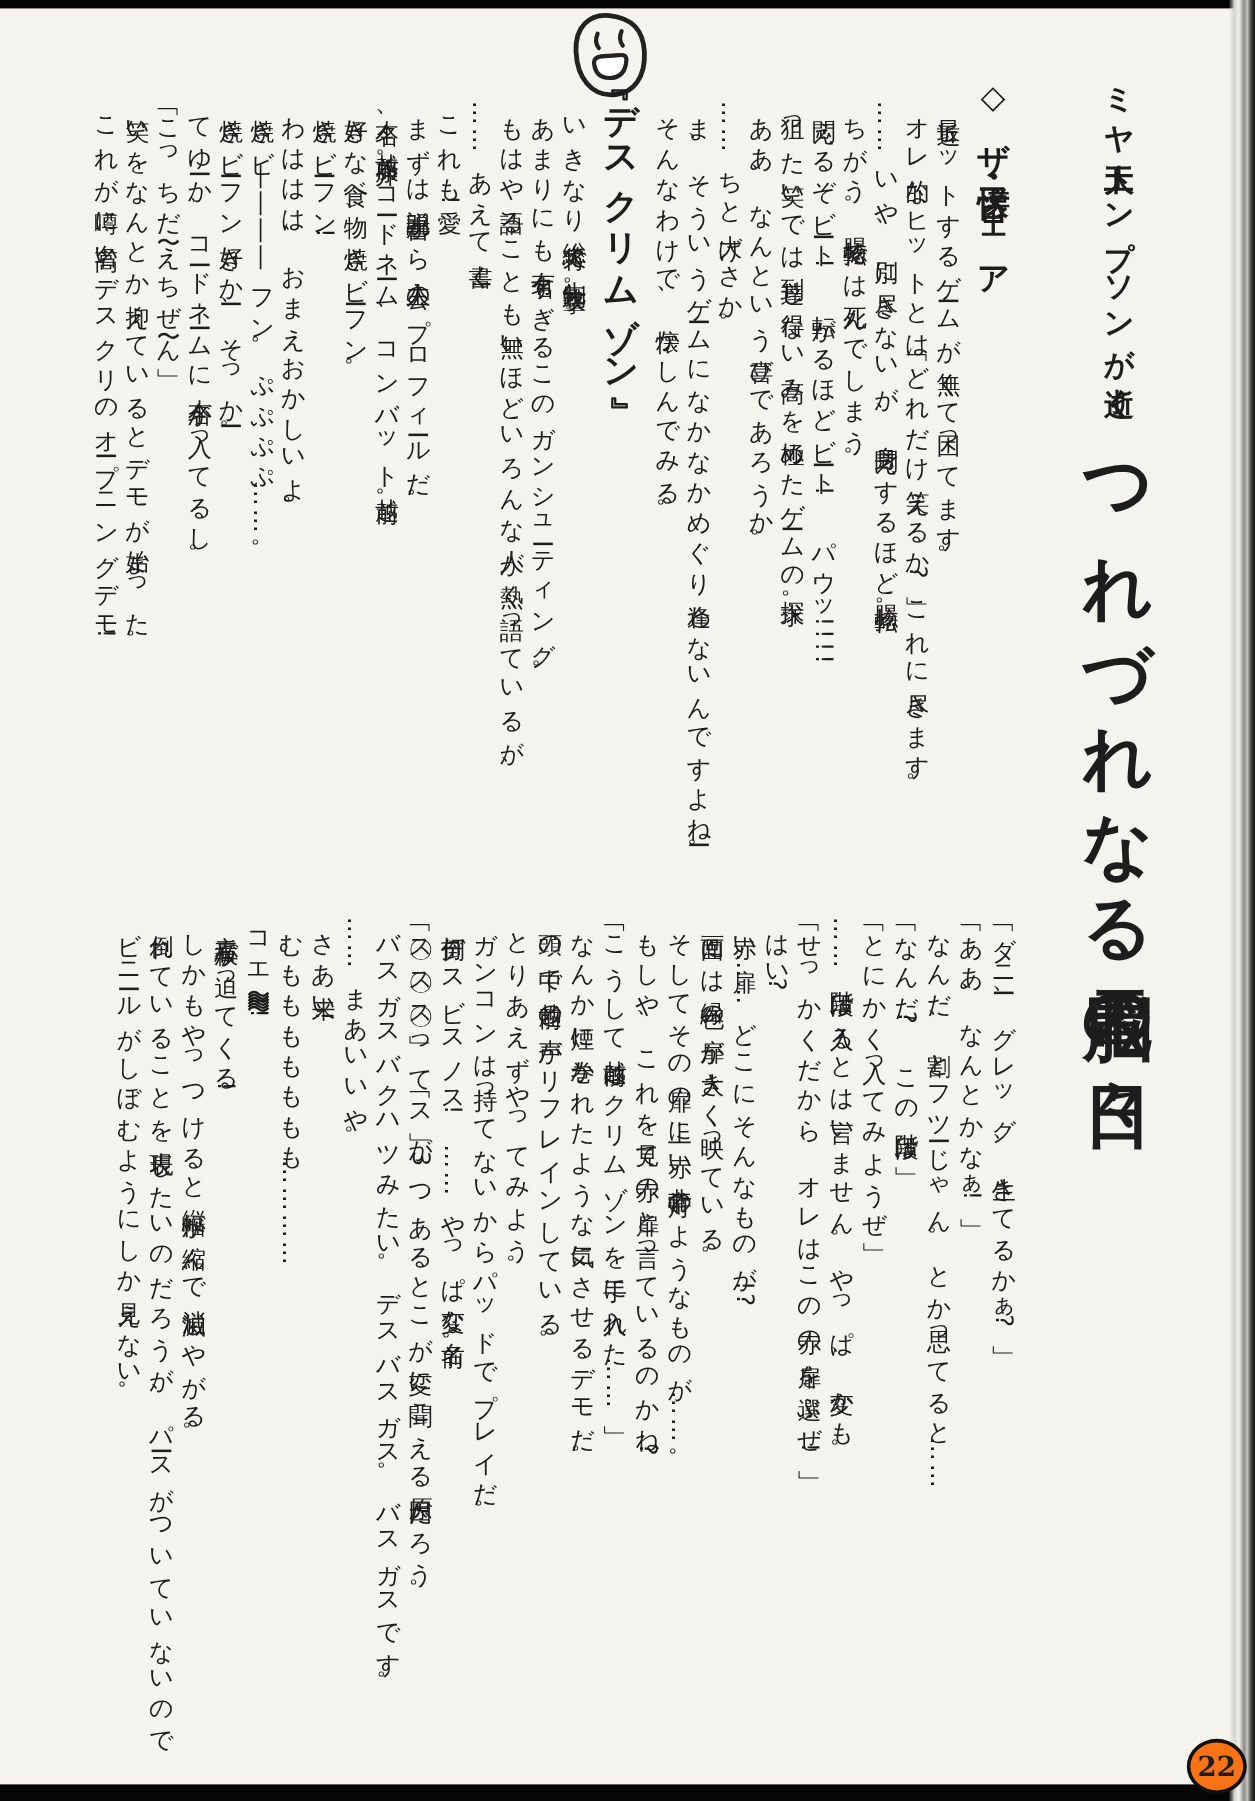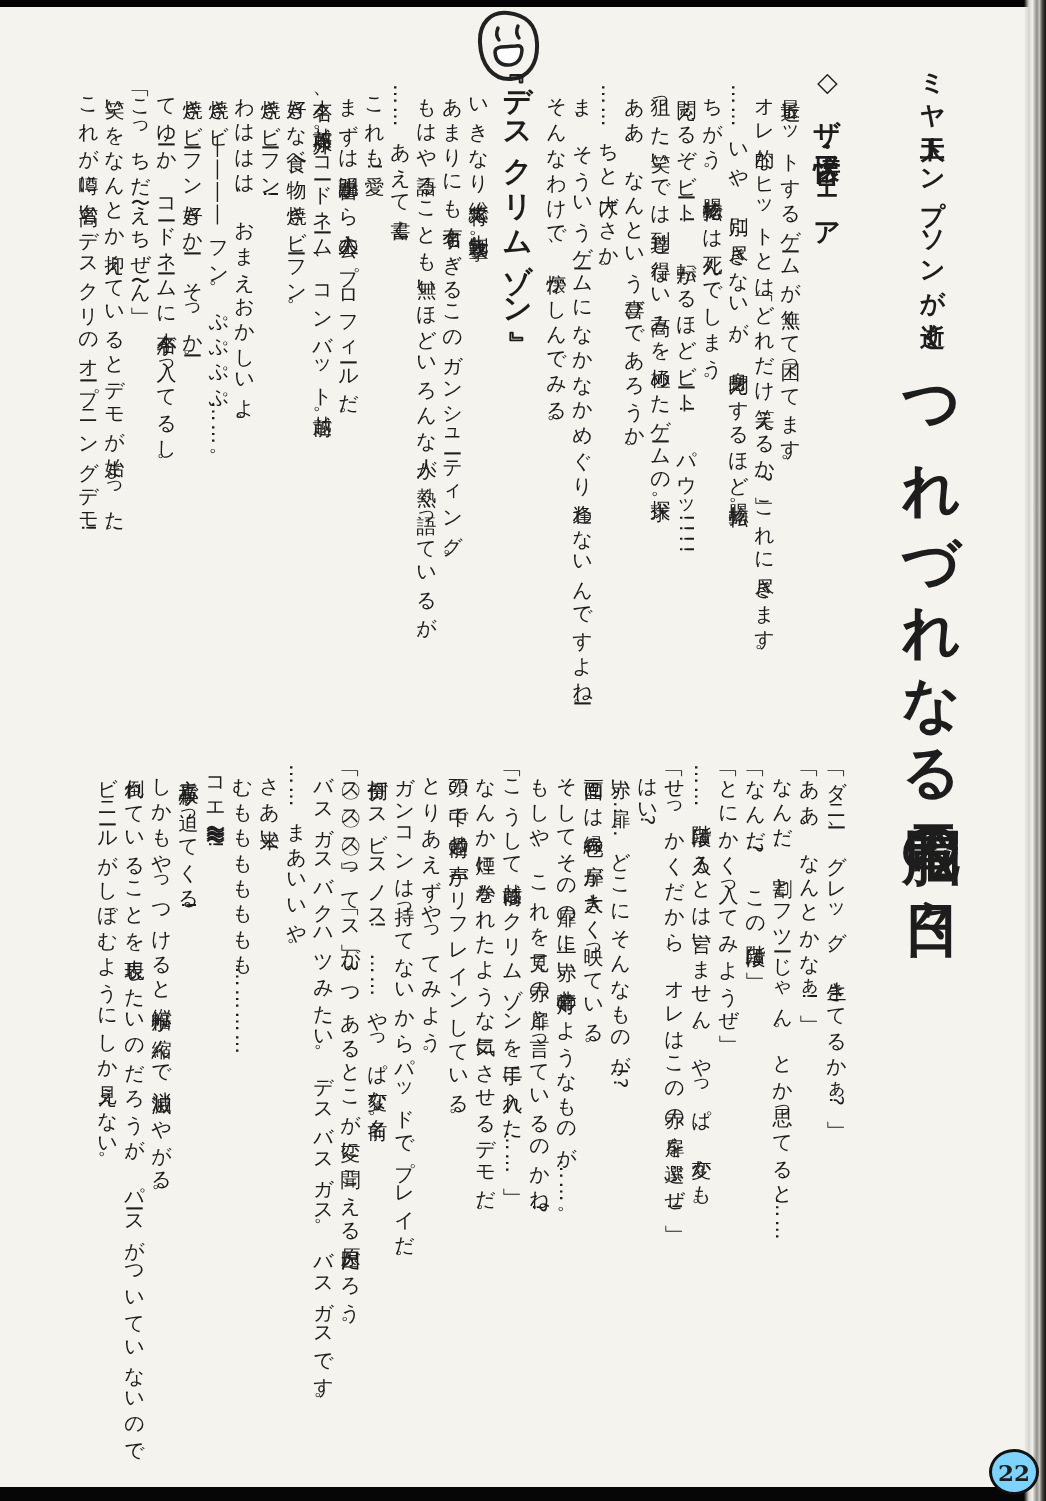--- a/index.html
+++ b/index.html
@@ -40,21 +40,21 @@
   .h-crimson { font-size:29px; letter-spacing:2px; line-height:52px; margin-block-start:14px; }
 
   
   .doodle { position:absolute; left:472px; top:8px; }
 
   
   .page-number {
     position:absolute; left:989px; top:1449px; width:44px; height:40px;
     border:3px solid #111; border-radius:50%;
     display:flex; align-items:center; justify-content:center;
-    background:#7dd3fc;
+    background:#f97316;
     font-family:"DejaVu Serif", serif; font-weight:bold; font-size:23px;
   }
 </style>
 </head>
 <body>
 
 <div class="page">
 
   <div class="edge-top"></div>
   <div class="edge-bottom"></div>

